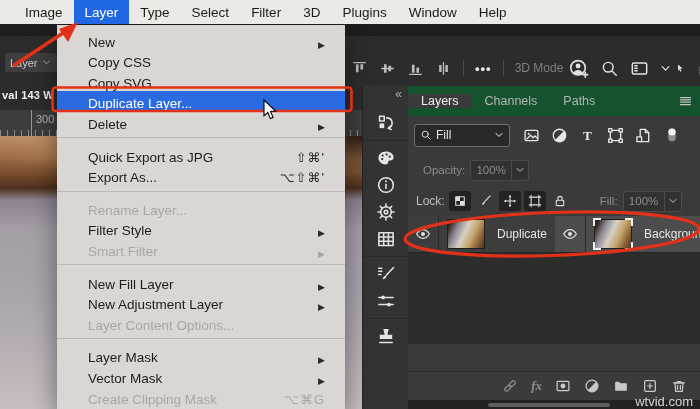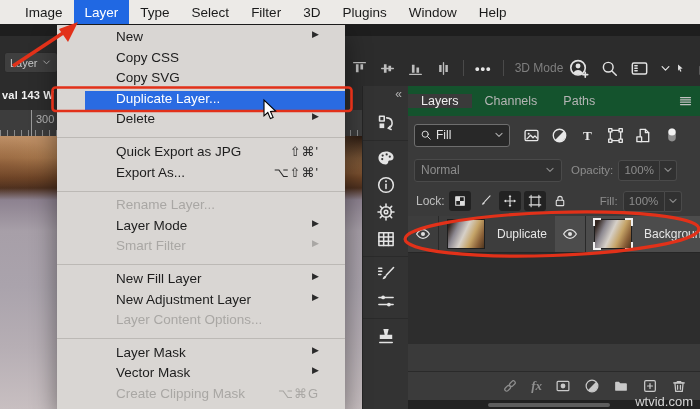--- a/index.html
+++ b/index.html
@@ -98,21 +98,21 @@
   .bottombar{height:28px;background:#3b3b3b;border-top:1px solid #2a2a2a;display:flex;align-items:center;
              justify-content:flex-end;gap:13px;padding-right:13px;color:#c9c9c9;flex:none;margin-top:27px;}
   .bottombar .dimmed{color:#8f8f8f;}
   .bottombar .fx{font-size:13px;font-style:italic;font-weight:bold;font-family:"Liberation Serif",serif;}
   .bottomstrip{height:9px;background:#222;position:relative;flex:none;}
   .bottomstrip .scroll{position:absolute;left:80px;top:3px;width:122px;height:4px;background:#5e5e5e;border-radius:2px;}
 
   
   .menu{position:absolute;left:57px;top:25px;width:288px;bottom:0;z-index:25;background:#d9d6d3;
         box-shadow:0 10px 24px rgba(0,0,0,.45);padding-top:4px;font-size:13.5px;color:#1d1d1d;box-sizing:border-box;}
-  .menu-row{height:20.6px;display:flex;align-items:flex-start;padding:0 26px 0 31px;margin-left:28px;}
+  .menu-row{height:20.6px;display:flex;align-items:flex-end;padding:0 20px 0 31px;}
   .menu-row .mi-label{white-space:nowrap;}
   .menu-row .mi-right{margin-left:auto;display:flex;align-items:center;color:#2a2a2a;}
   .menu-row .mi-shortcut{font-size:13px;letter-spacing:1px;}
   .menu-row .mi-arrow{font-size:9px;}
   .menu-row.hl{background:#2a6be2;color:#fff;}
   .menu-row.disabled{color:#a9a7a4;}
   .menu-row.disabled .mi-right{color:#a9a7a4;}
   .menu-sep{height:1px;background:#bcb9b5;margin:5.5px 0;}
 
   
@@ -361,29 +361,20 @@
           <span class="ic" style="width: 18px; height: 18px;">
             <svg viewBox="0 0 18 18" fill="none" stroke="currentColor" stroke-width="1.4" stroke-linecap="round" stroke-linejoin="round">
               <rect x="5.2" y="2.6" width="7.6" height="12.8" rx="3.8" fill="#8f8f8f" stroke="none"></rect>
               <circle cx="9" cy="6" r="3.6" fill="#f2f2f2" stroke="none"></circle>
             </svg>
           </span>
         </div>
     </div>
 
     <div class="blend-row">
-      <div class="combo-dim">
-        <span>Normal</span>
-        <span class="spacer"></span>
-        <span class="ic" style="width:10px;height:10px">
-            <svg viewBox="0 0 18 18" fill="none" stroke="currentColor" stroke-width="1.4" stroke-linecap="round" stroke-linejoin="round">
-              <path d="M3.5 6 9 11.6 14.5 6" stroke-width="2"></path>
-            </svg>
-          </span>
-      </div>
       <span class="dim-label">Opacity:</span>
       <span class="valbox">100%</span>
       <span class="chevbox">
         <span class="ic" style="width:10px;height:10px">
             <svg viewBox="0 0 18 18" fill="none" stroke="currentColor" stroke-width="1.4" stroke-linecap="round" stroke-linejoin="round">
               <path d="M3.5 6 9 11.6 14.5 6" stroke-width="2"></path>
             </svg>
           </span>
       </span>
     </div>
@@ -553,21 +544,21 @@
       </div>
       <div class="menu-row">
         <span class="mi-label">Export As...</span>
         <span class="mi-right mi-shortcut">⌥⇧⌘'</span>
       </div>
       <div class="menu-sep"></div>
       <div class="menu-row disabled">
         <span class="mi-label">Rename Layer...</span>
       </div>
       <div class="menu-row">
-        <span class="mi-label">Layer Mode</span>
+        <span class="mi-label">Filter Style</span>
         <span class="mi-right mi-arrow">▶</span>
       </div>
       <div class="menu-row disabled">
         <span class="mi-label">Smart Filter</span>
         <span class="mi-right mi-arrow">▶</span>
       </div>
       <div class="menu-sep"></div>
       <div class="menu-row">
         <span class="mi-label">New Fill Layer</span>
         <span class="mi-right mi-arrow">▶</span>

